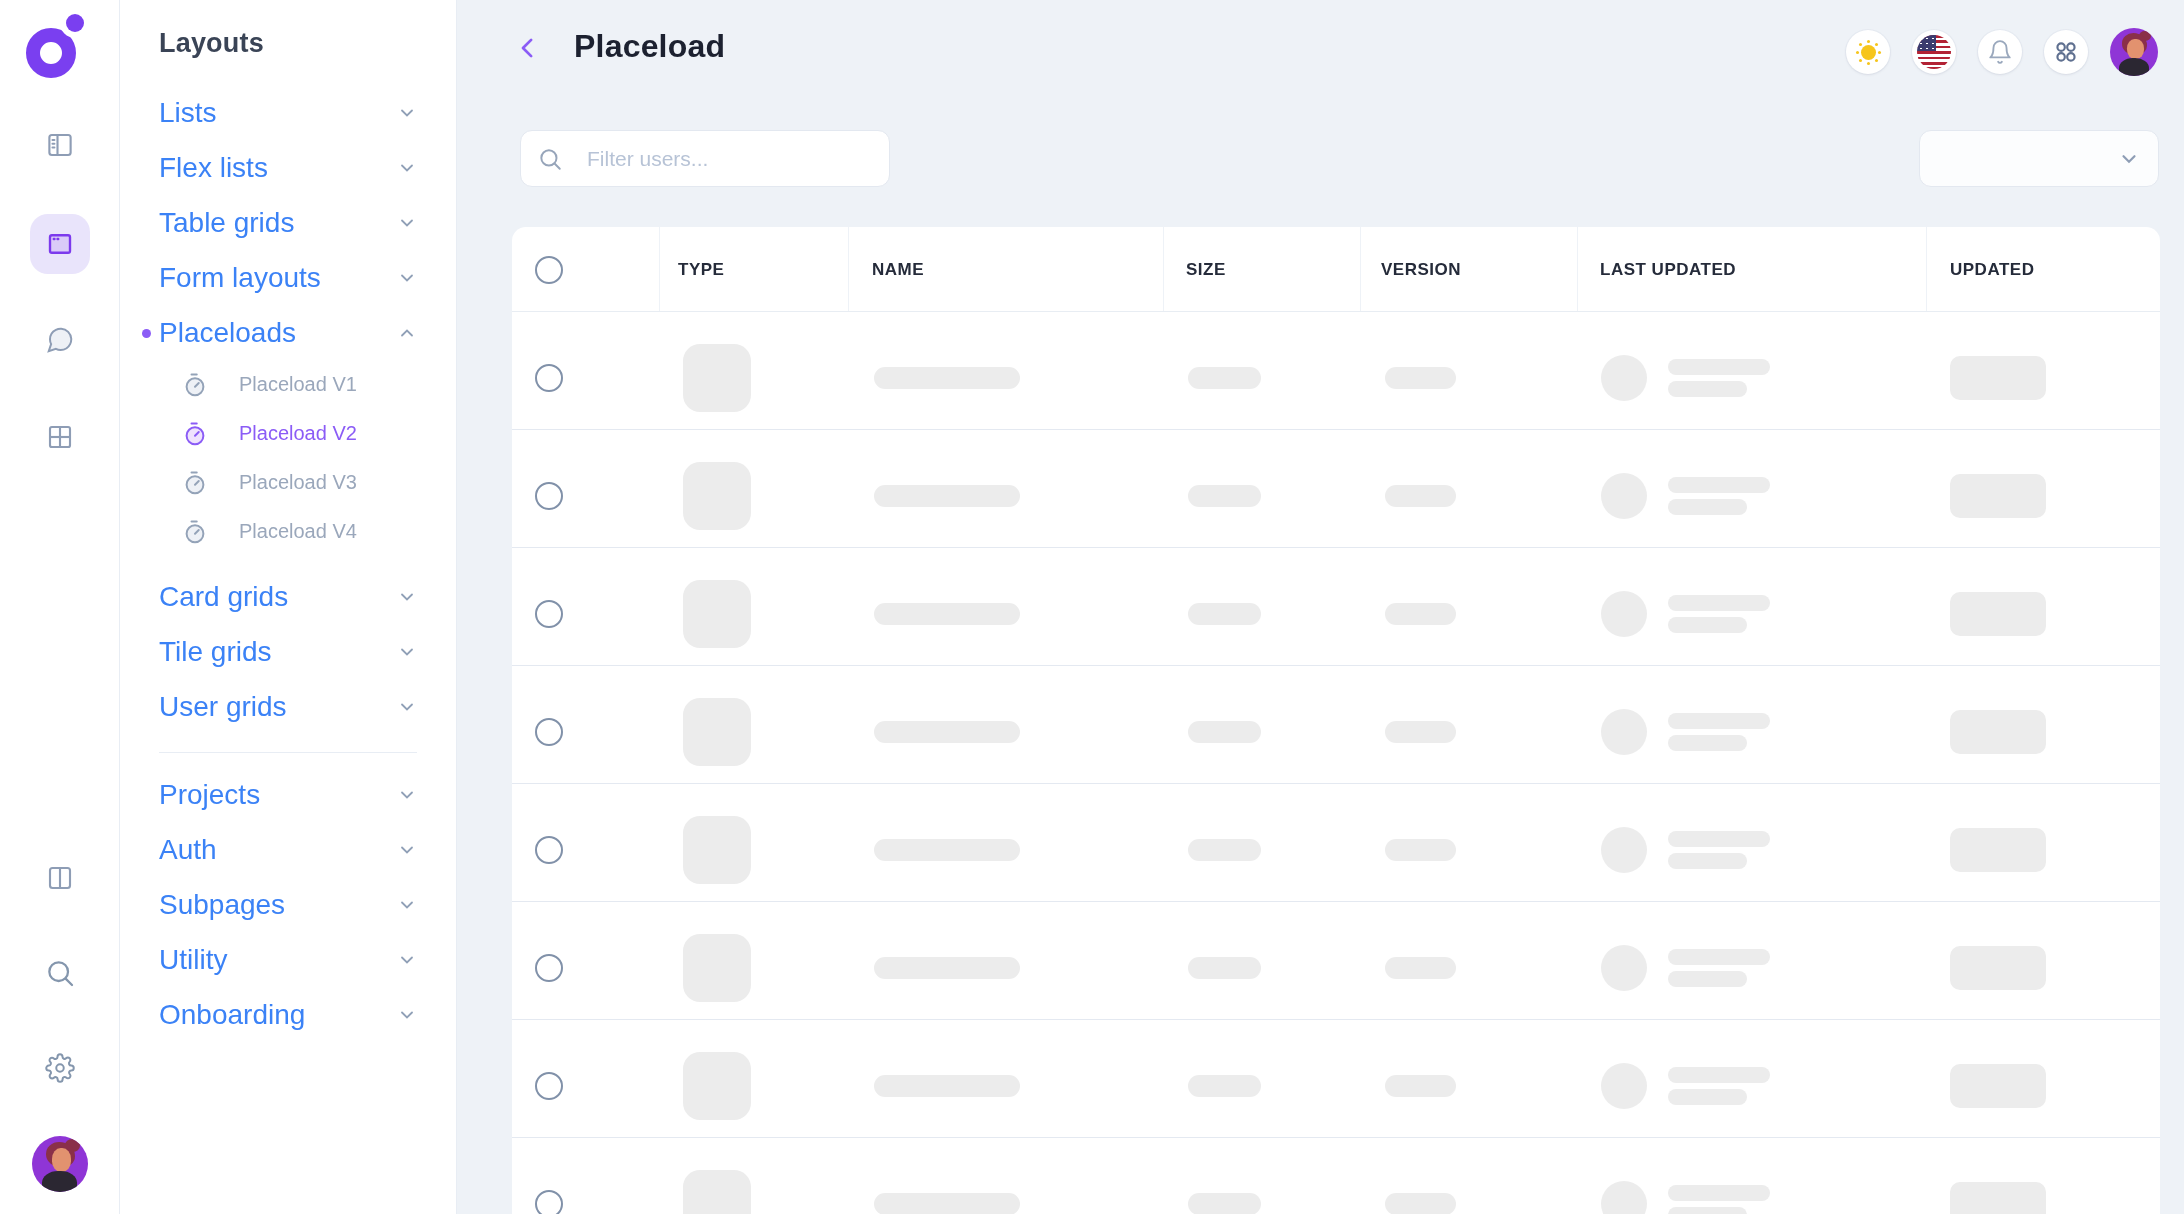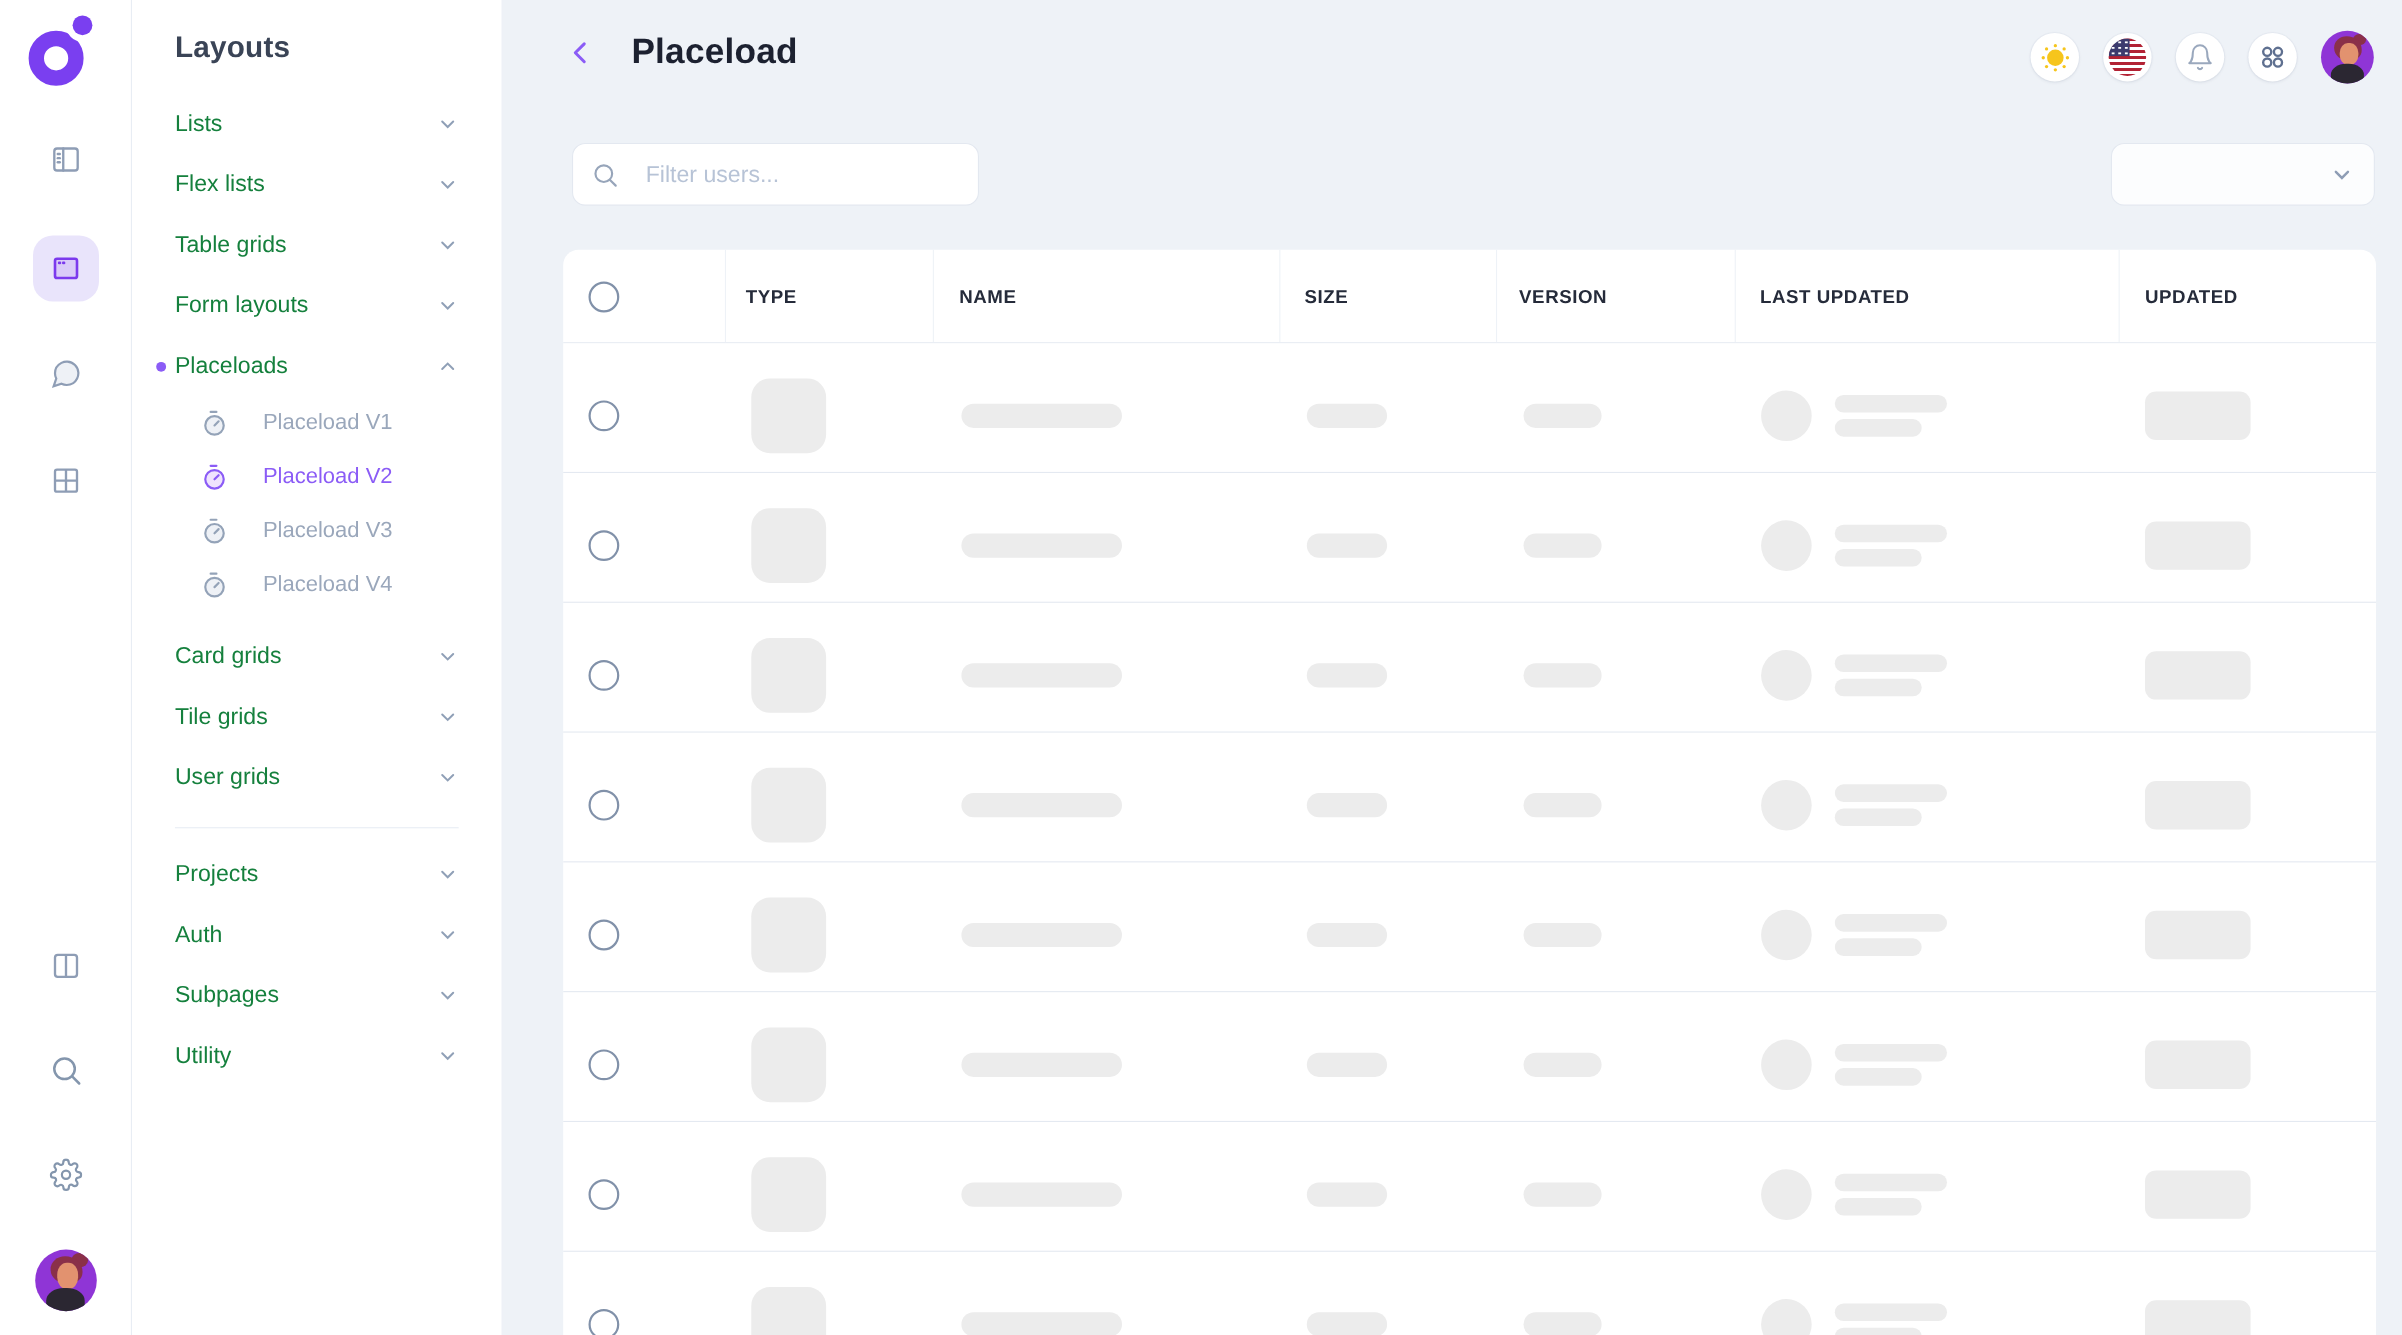--- a/index.html
+++ b/index.html
@@ -26,21 +26,21 @@
     background:#7a3ff0; border-radius:50%; box-shadow:0 0 0 6px #fff; }
 
   
   .sidebar {
     position:absolute; left:120px; top:0; bottom:0; width:337px;
     background:#fff; border-right:1px solid #e8edf4; z-index:2;
     padding:28px 39px 0 39px;
   }
   .sidebar-title { font-size:27px; font-weight:600; color:#3a4456; letter-spacing:.2px; margin-bottom:26px; }
   .nav-item { position:relative; height:55px; display:flex; align-items:center; justify-content:space-between; cursor:pointer; }
-  .nav-label { font-size:21px; color:#15803d; }
+  .nav-label { font-size:28px; color:#3b82f6; }
   .chev { width:20px; height:20px; flex:0 0 auto; }
   .bullet { position:absolute; left:-17px; top:50%; margin-top:-4px; width:9px; height:9px; border-radius:50%; background:#8b5cf6; }
   .nav-child { height:49px; display:flex; align-items:center; gap:30px; padding-left:22px; cursor:pointer; }
   .nav-child .child-label { font-size:20px; color:#9aa7bb; }
   .nav-child.active .child-label { color:#8b5cf6; }
   .nav-gap { height:13px; }
   .side-divider { border:none; border-top:1px solid #e8edf4; margin:18px 0 14px 0; }
 
   
   .main { position:absolute; left:457px; right:0; top:0; bottom:0; }
@@ -289,20 +289,26 @@
     <svg class="chev" viewBox="0 0 20 20" fill="none" stroke="#90a0b7" stroke-width="1.8" stroke-linecap="round">
         <polyline points="5 7.5 10 12.5 15 7.5"></polyline>
       </svg>
   </div>
   <div class="nav-item">
     <span class="nav-label">Utility</span>
     <svg class="chev" viewBox="0 0 20 20" fill="none" stroke="#90a0b7" stroke-width="1.8" stroke-linecap="round">
         <polyline points="5 7.5 10 12.5 15 7.5"></polyline>
       </svg>
   </div>
+  <div class="nav-item">
+    <span class="nav-label">Onboarding</span>
+    <svg class="chev" viewBox="0 0 20 20" fill="none" stroke="#90a0b7" stroke-width="1.8" stroke-linecap="round">
+        <polyline points="5 7.5 10 12.5 15 7.5"></polyline>
+      </svg>
+  </div>
 </aside>
 
 <main class="main">
 
   <div class="back-btn">
     <svg width="30" height="30" viewBox="0 0 24 24" fill="none" stroke="#8b5cf6" stroke-width="2.2" stroke-linecap="round" stroke-linejoin="round">
         <polyline points="14.5 5.5 8 12 14.5 18.5"></polyline>
       </svg>
   </div>
   <h1 class="page-title">Placeload</h1>

